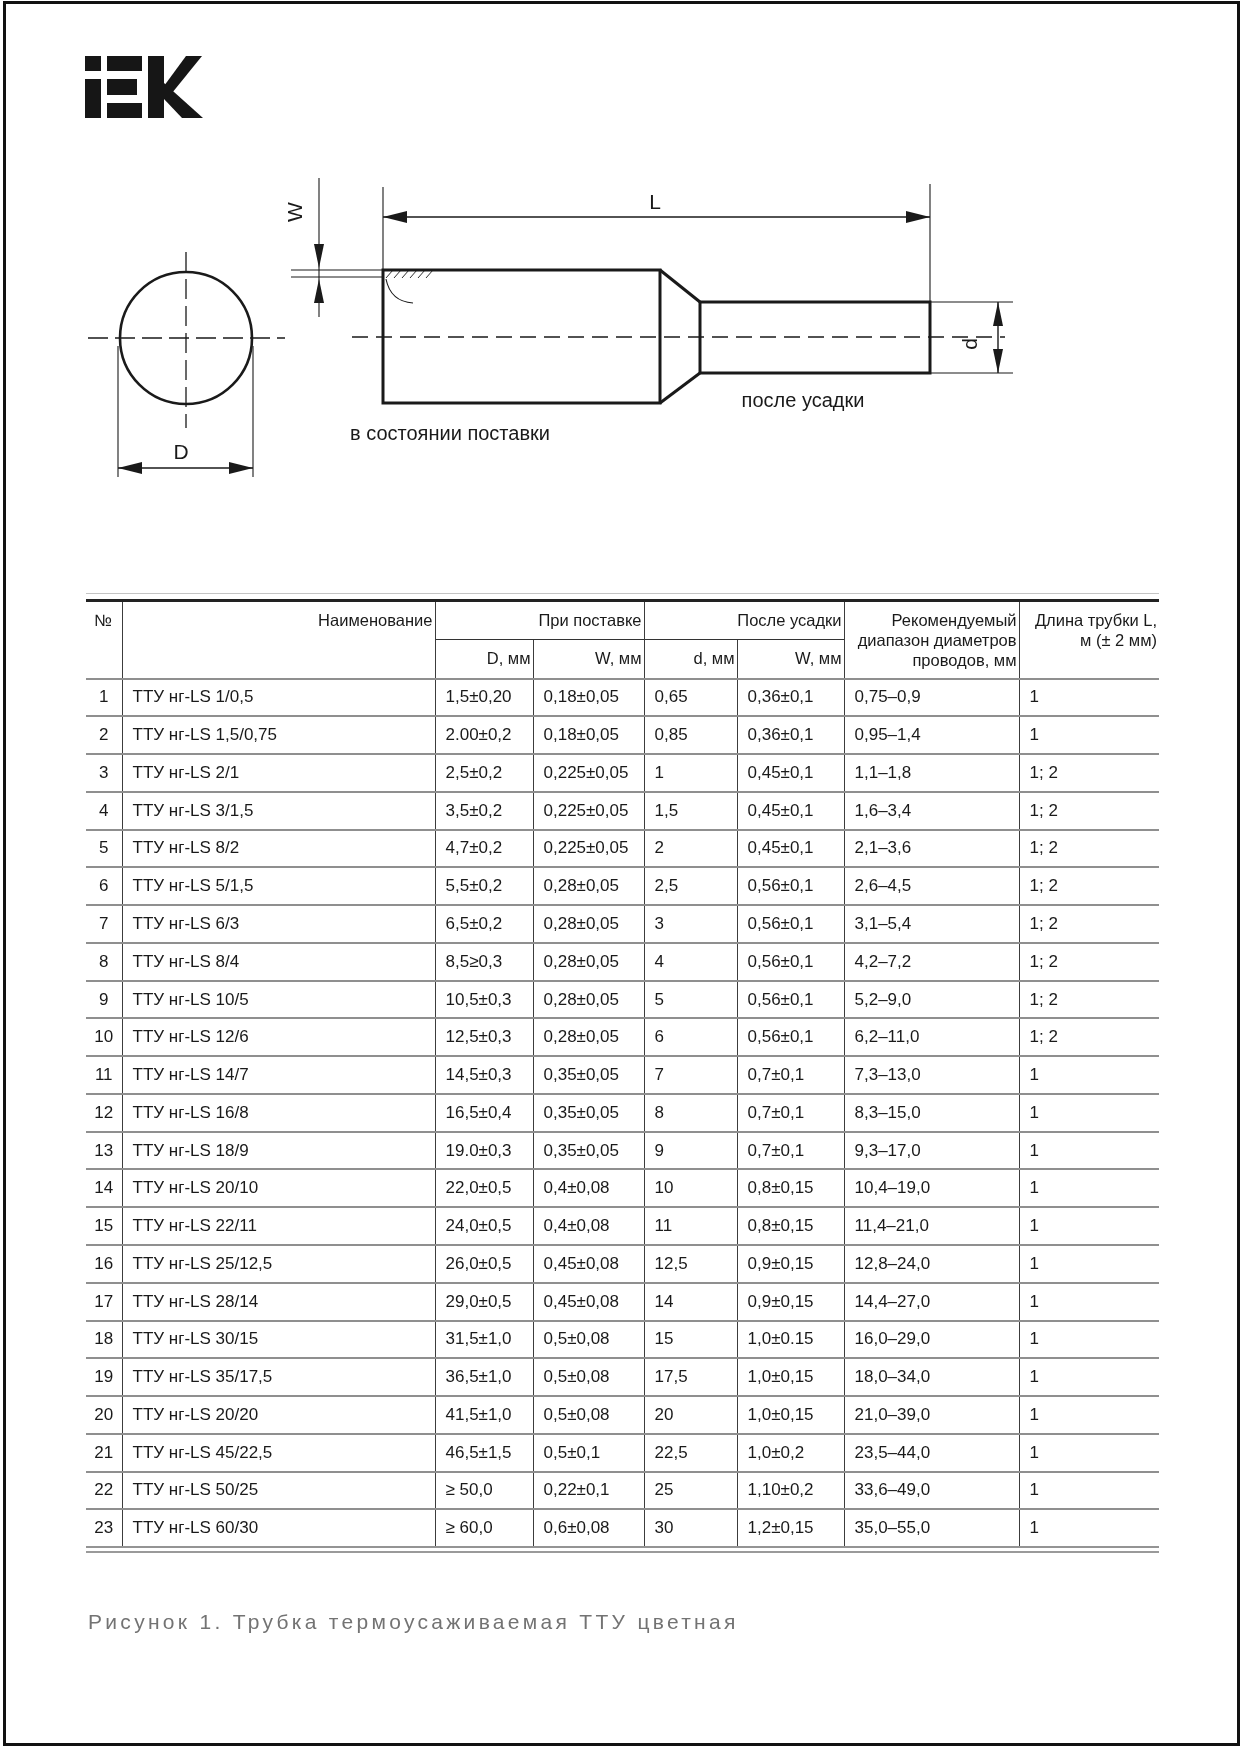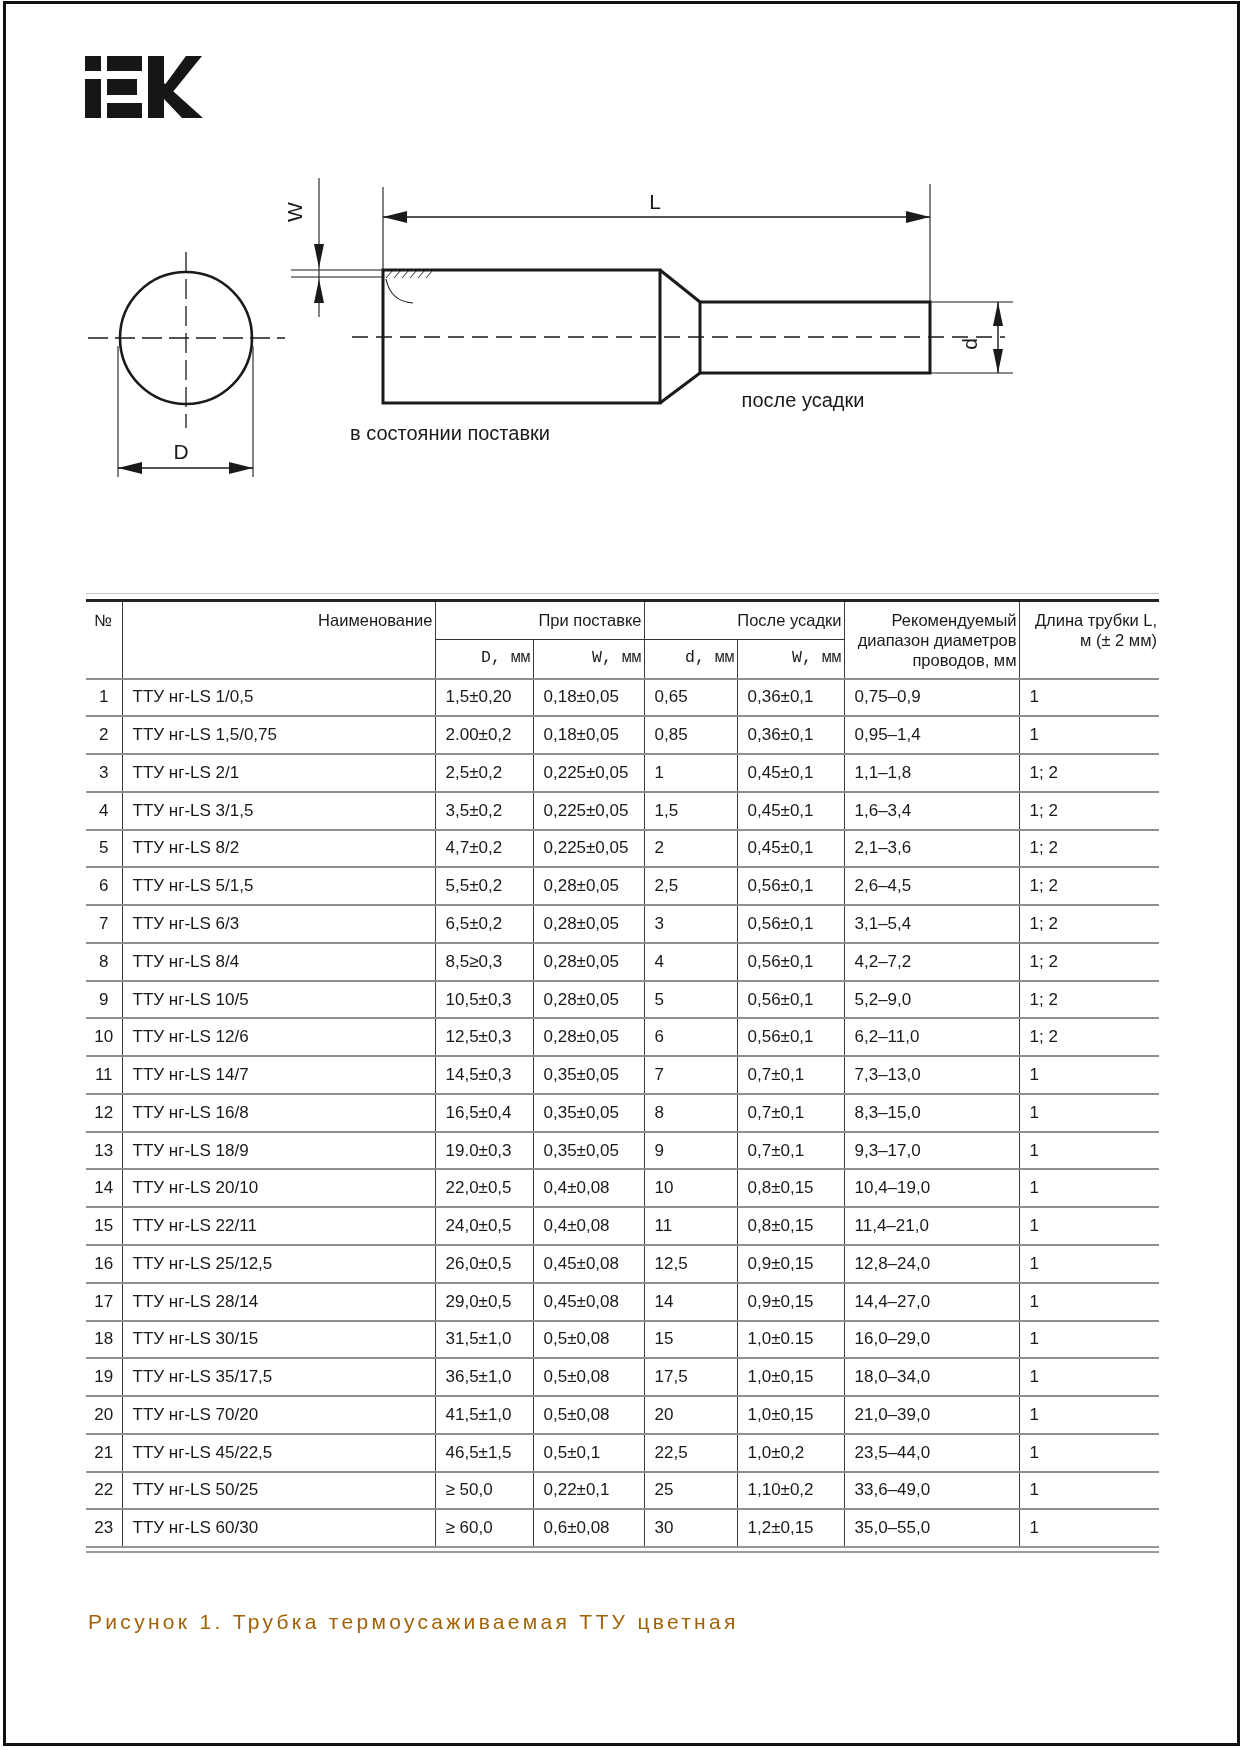--- a/index.html
+++ b/index.html
@@ -11,31 +11,31 @@
   .drawing-svg{position:absolute;left:60px;top:130px;}
   .drawing-svg text{font-family:"Liberation Sans","DejaVu Sans",sans-serif;fill:#1a1a1a;}
 
   .spec-table{position:absolute;left:86px;top:599px;width:1073px;border-collapse:collapse;
               table-layout:fixed;font-size:17px;color:#1a1a1a;
               border-top:3px solid #222;border-bottom:2px solid #949494;}
   .spec-table th,.spec-table td{font-weight:normal;text-align:left;padding:0 4px 0 10px;
               box-sizing:border-box;overflow:hidden;white-space:nowrap;}
   .spec-table th{white-space:normal;line-height:1.22;font-size:16.5px;padding-right:2px;text-align:right;}
   .spec-table thead th{vertical-align:top;padding-top:8px;}
-  .spec-table thead tr.sub th{border-top:1.5px solid #333;height:39px;font-family:Liberation Mono, monospace;}
+  .spec-table thead tr.sub th{border-top:1.5px solid #333;height:39px;}
   .spec-table thead tr.grp th{height:39px;}
   .spec-table td{height:37.78px;vertical-align:middle;}
   .spec-table tbody tr{border-top:2px solid #8f8f8f;}
   .spec-table .vl{border-left:1px solid #3c3c3c;}
   .spec-table td.c-num{text-align:center;padding-left:0;padding-right:0;}
   .topline{position:absolute;left:86px;top:593px;width:1073px;height:1px;background:#c4c4c4;}
   .endline{position:absolute;left:86px;top:1551px;width:1073px;height:2px;background:#9a9a9a;}
 
   .caption{position:absolute;left:88px;top:1610px;font-size:21px;letter-spacing:3.3px;
-           color:#a16207;}
+           color:#737373;}
 </style>
 </head>
 <body>
 
 <div class="page">
   <div class="frame"></div>
 
   <svg class="logo-svg" width="118" height="62" viewBox="0 0 118 62">
     <g fill="#161616">
       <rect x="0" y="0" width="16" height="15"></rect>
@@ -319,21 +319,21 @@
           <td class="vl">ТТУ нг-LS 35/17,5</td>
           <td class="vl">36,5±1,0</td>
           <td class="vl">0,5±0,08</td>
           <td class="vl">17,5</td>
           <td class="vl">1,0±0,15</td>
           <td class="vl">18,0–34,0</td>
           <td class="vl">1</td>
         </tr>
         <tr>
           <td class="c-num">20</td>
-          <td class="vl">ТТУ нг-LS 70/20</td>
+          <td class="vl">ТТУ нг-LS 20/20</td>
           <td class="vl">41,5±1,0</td>
           <td class="vl">0,5±0,08</td>
           <td class="vl">20</td>
           <td class="vl">1,0±0,15</td>
           <td class="vl">21,0–39,0</td>
           <td class="vl">1</td>
         </tr>
         <tr>
           <td class="c-num">21</td>
           <td class="vl">ТТУ нг-LS 45/22,5</td>

